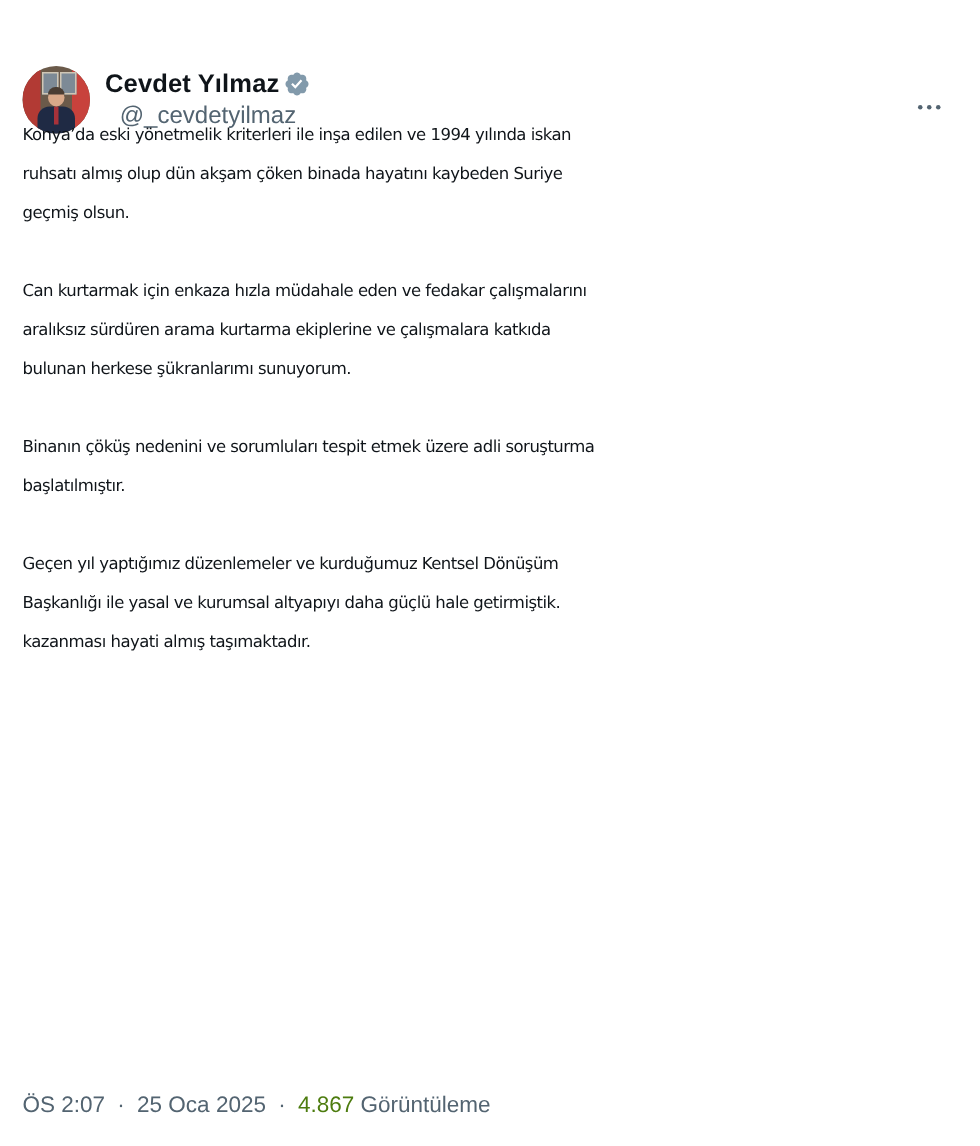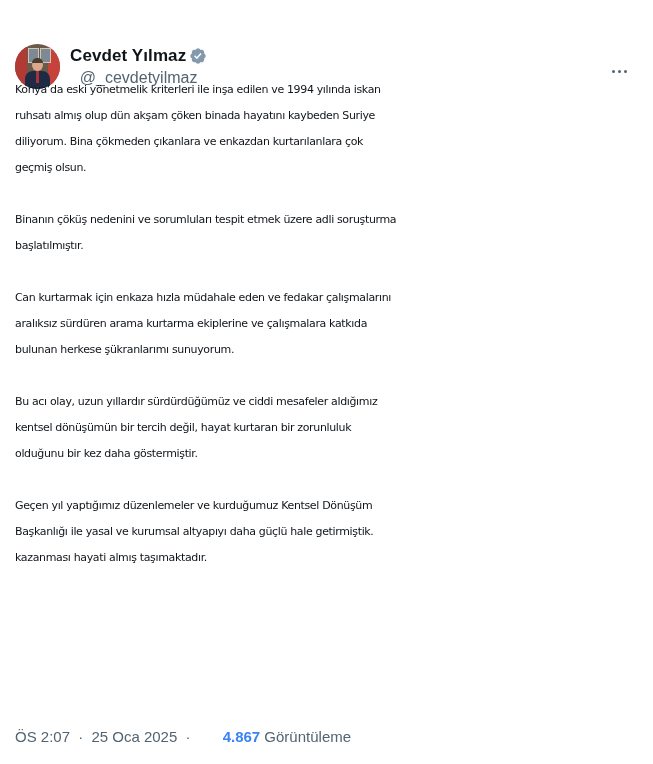--- a/index.html
+++ b/index.html
@@ -126,23 +126,22 @@
     }
     .meta {
       position: absolute;
       left: 15px;
       top: 728px;
       font-size: 15px;
       color: #536471;
       white-space: nowrap;
     }
     .meta .views-count {
-      font-weight: bold;
-      color: #3b82f6;
-      margin-left: 24px;
+      font-weight: normal;
+      color: #4d7c0f;
     }
     .meta .sep {
       margin: 0 4px;
     }
   </style>
 </head>
 <body>
 
 <div class="tweet">
 
@@ -173,36 +172,30 @@
       <span></span>
       <span></span>
       <span></span>
     </div>
   </div>
 
   <div class="body-text">
     <p class="para">
       <span class="line">Konya’da eski yönetmelik kriterleri ile inşa edilen ve 1994 yılında iskan</span>
       <span class="line">ruhsatı almış olup dün akşam çöken binada hayatını kaybeden Suriye</span>
-      <span class="line">diliyorum. Bina çökmeden çıkanlara ve enkazdan kurtarılanlara çok</span>
       <span class="line">geçmiş olsun.</span>
-    </p>
-    <p class="para">
-      <span class="line">Binanın çöküş nedenini ve sorumluları tespit etmek üzere adli soruşturma</span>
-      <span class="line">başlatılmıştır.</span>
     </p>
     <p class="para">
       <span class="line">Can kurtarmak için enkaza hızla müdahale eden ve fedakar çalışmalarını</span>
       <span class="line">aralıksız sürdüren arama kurtarma ekiplerine ve çalışmalara katkıda</span>
       <span class="line">bulunan herkese şükranlarımı sunuyorum.</span>
     </p>
     <p class="para">
-      <span class="line">Bu acı olay, uzun yıllardır sürdürdüğümüz ve ciddi mesafeler aldığımız</span>
-      <span class="line">kentsel dönüşümün bir tercih değil, hayat kurtaran bir zorunluluk</span>
-      <span class="line">olduğunu bir kez daha göstermiştir.</span>
+      <span class="line">Binanın çöküş nedenini ve sorumluları tespit etmek üzere adli soruşturma</span>
+      <span class="line">başlatılmıştır.</span>
     </p>
     <p class="para">
       <span class="line">Geçen yıl yaptığımız düzenlemeler ve kurduğumuz Kentsel Dönüşüm</span>
       <span class="line">Başkanlığı ile yasal ve kurumsal altyapıyı daha güçlü hale getirmiştik.</span>
       <span class="line">kazanması hayati almış taşımaktadır.</span>
     </p>
   </div>
 
   <div class="meta">
     <span>ÖS 2:07</span>

